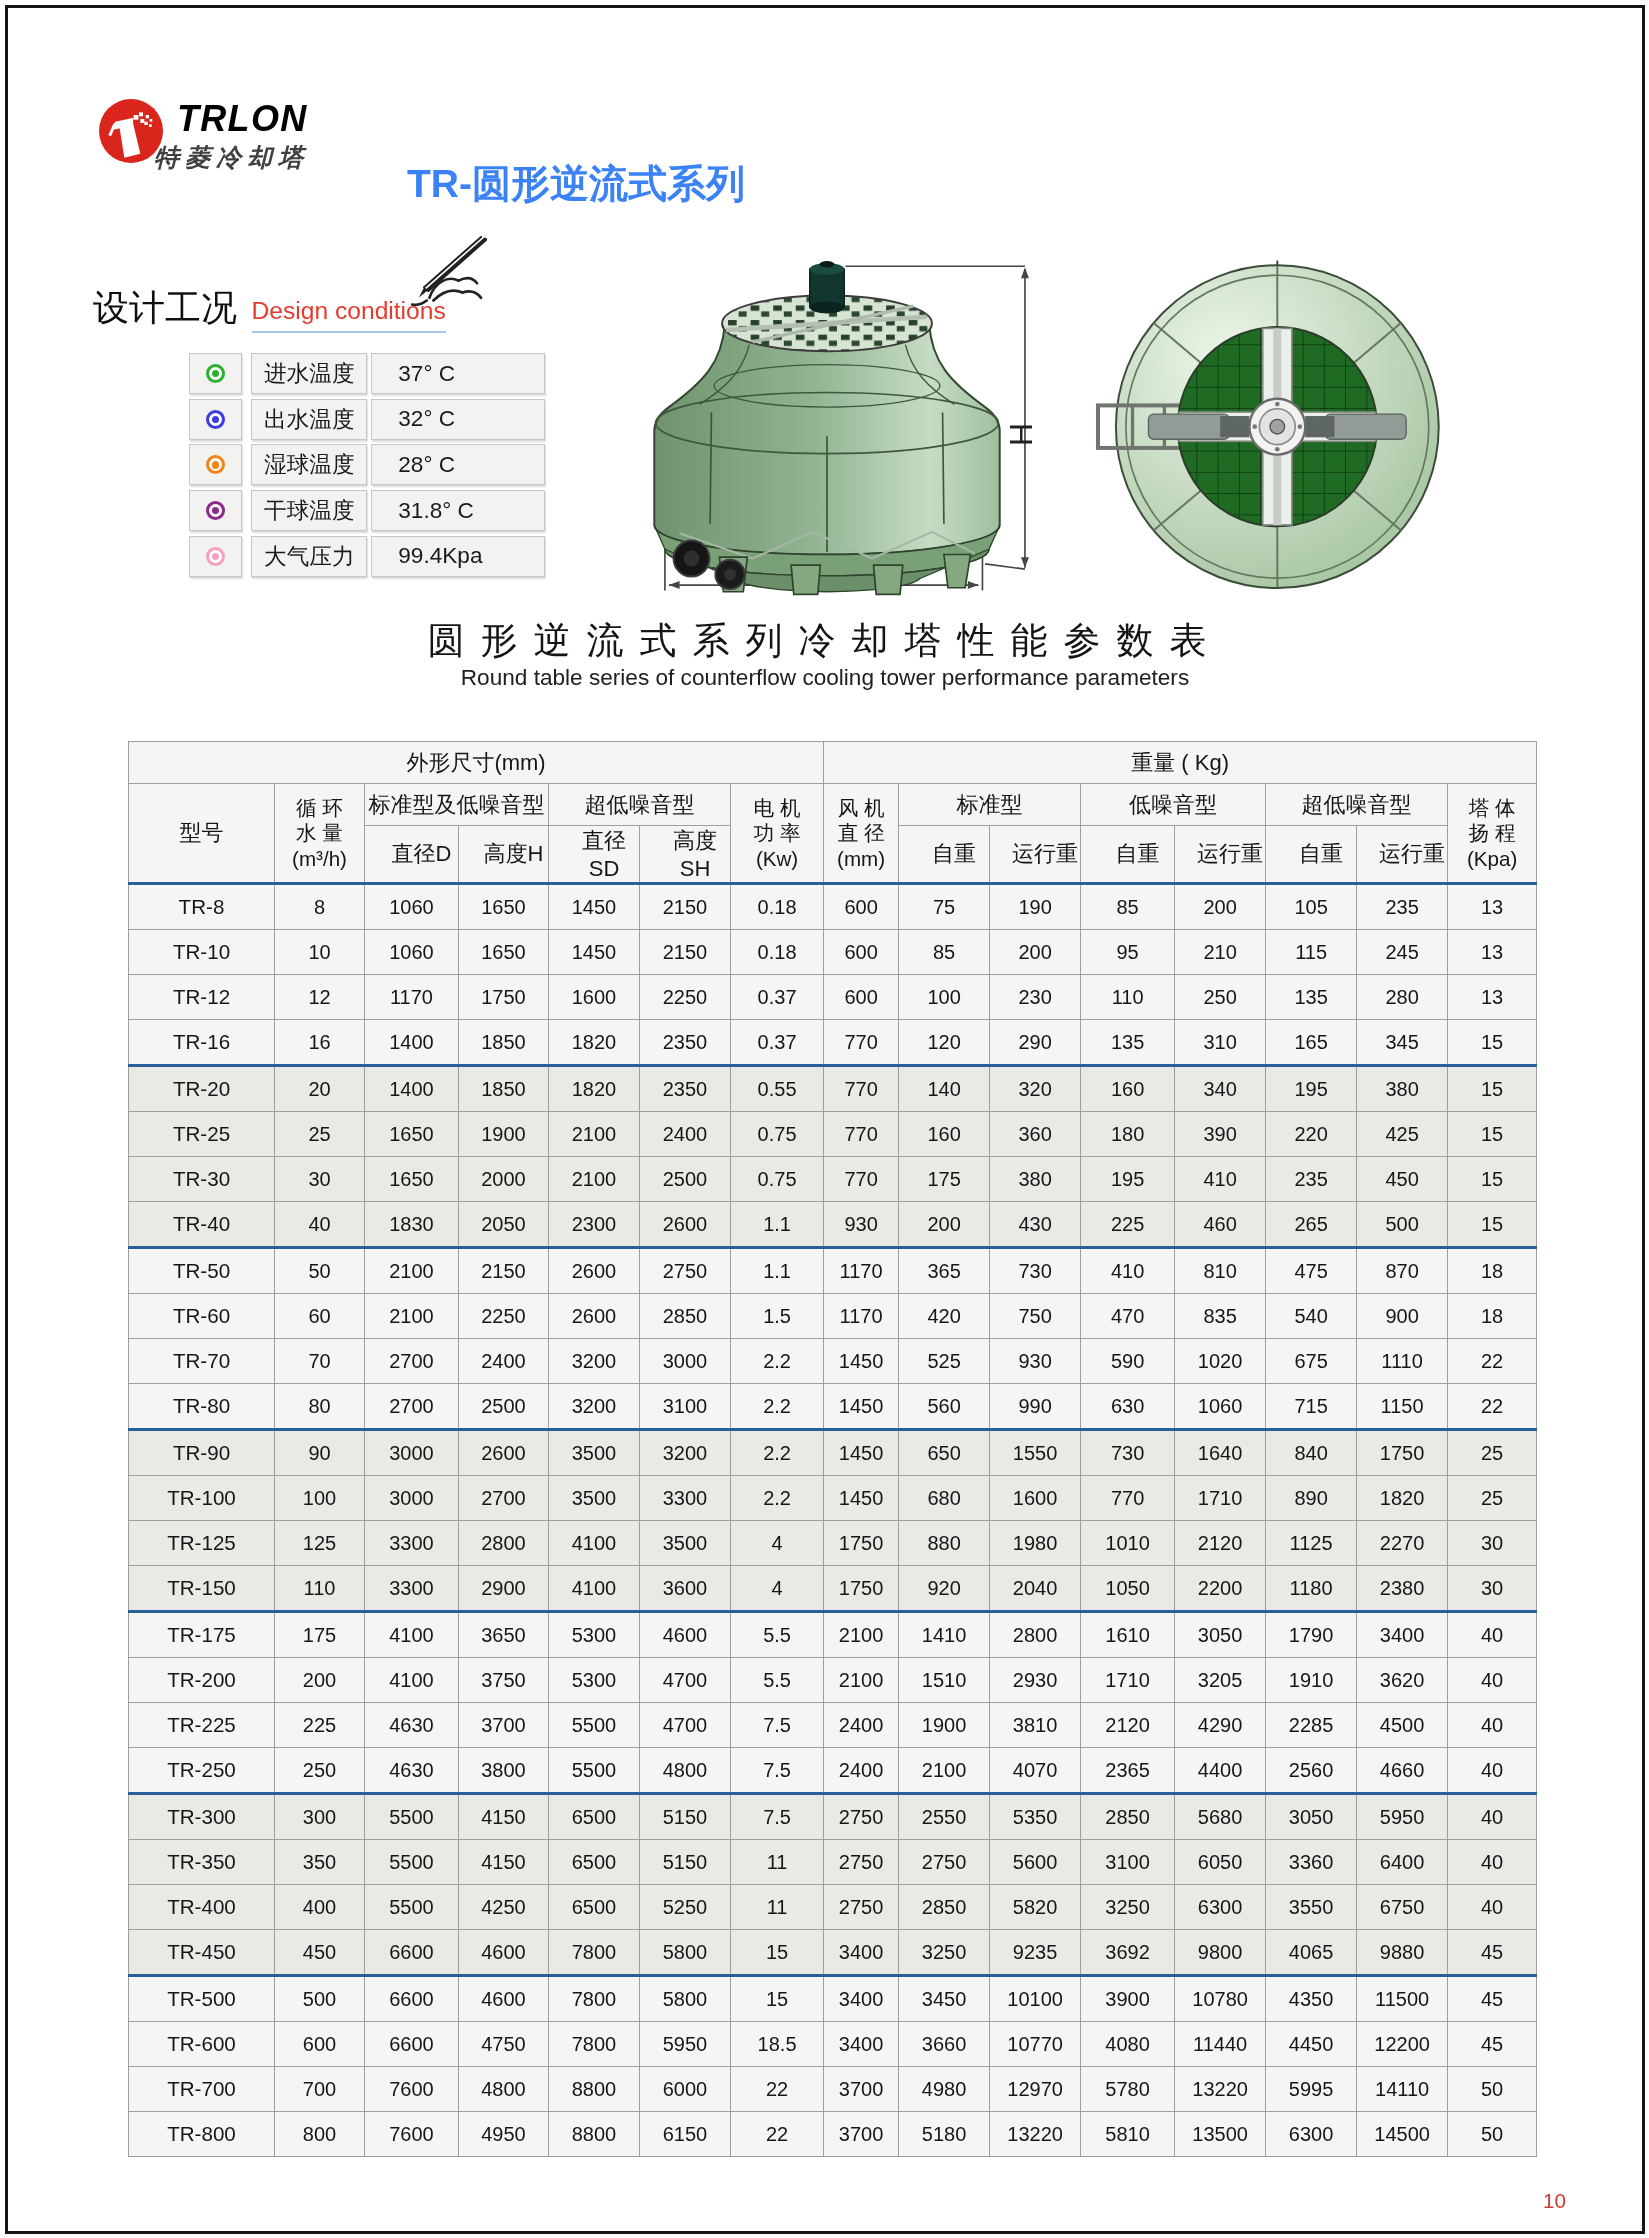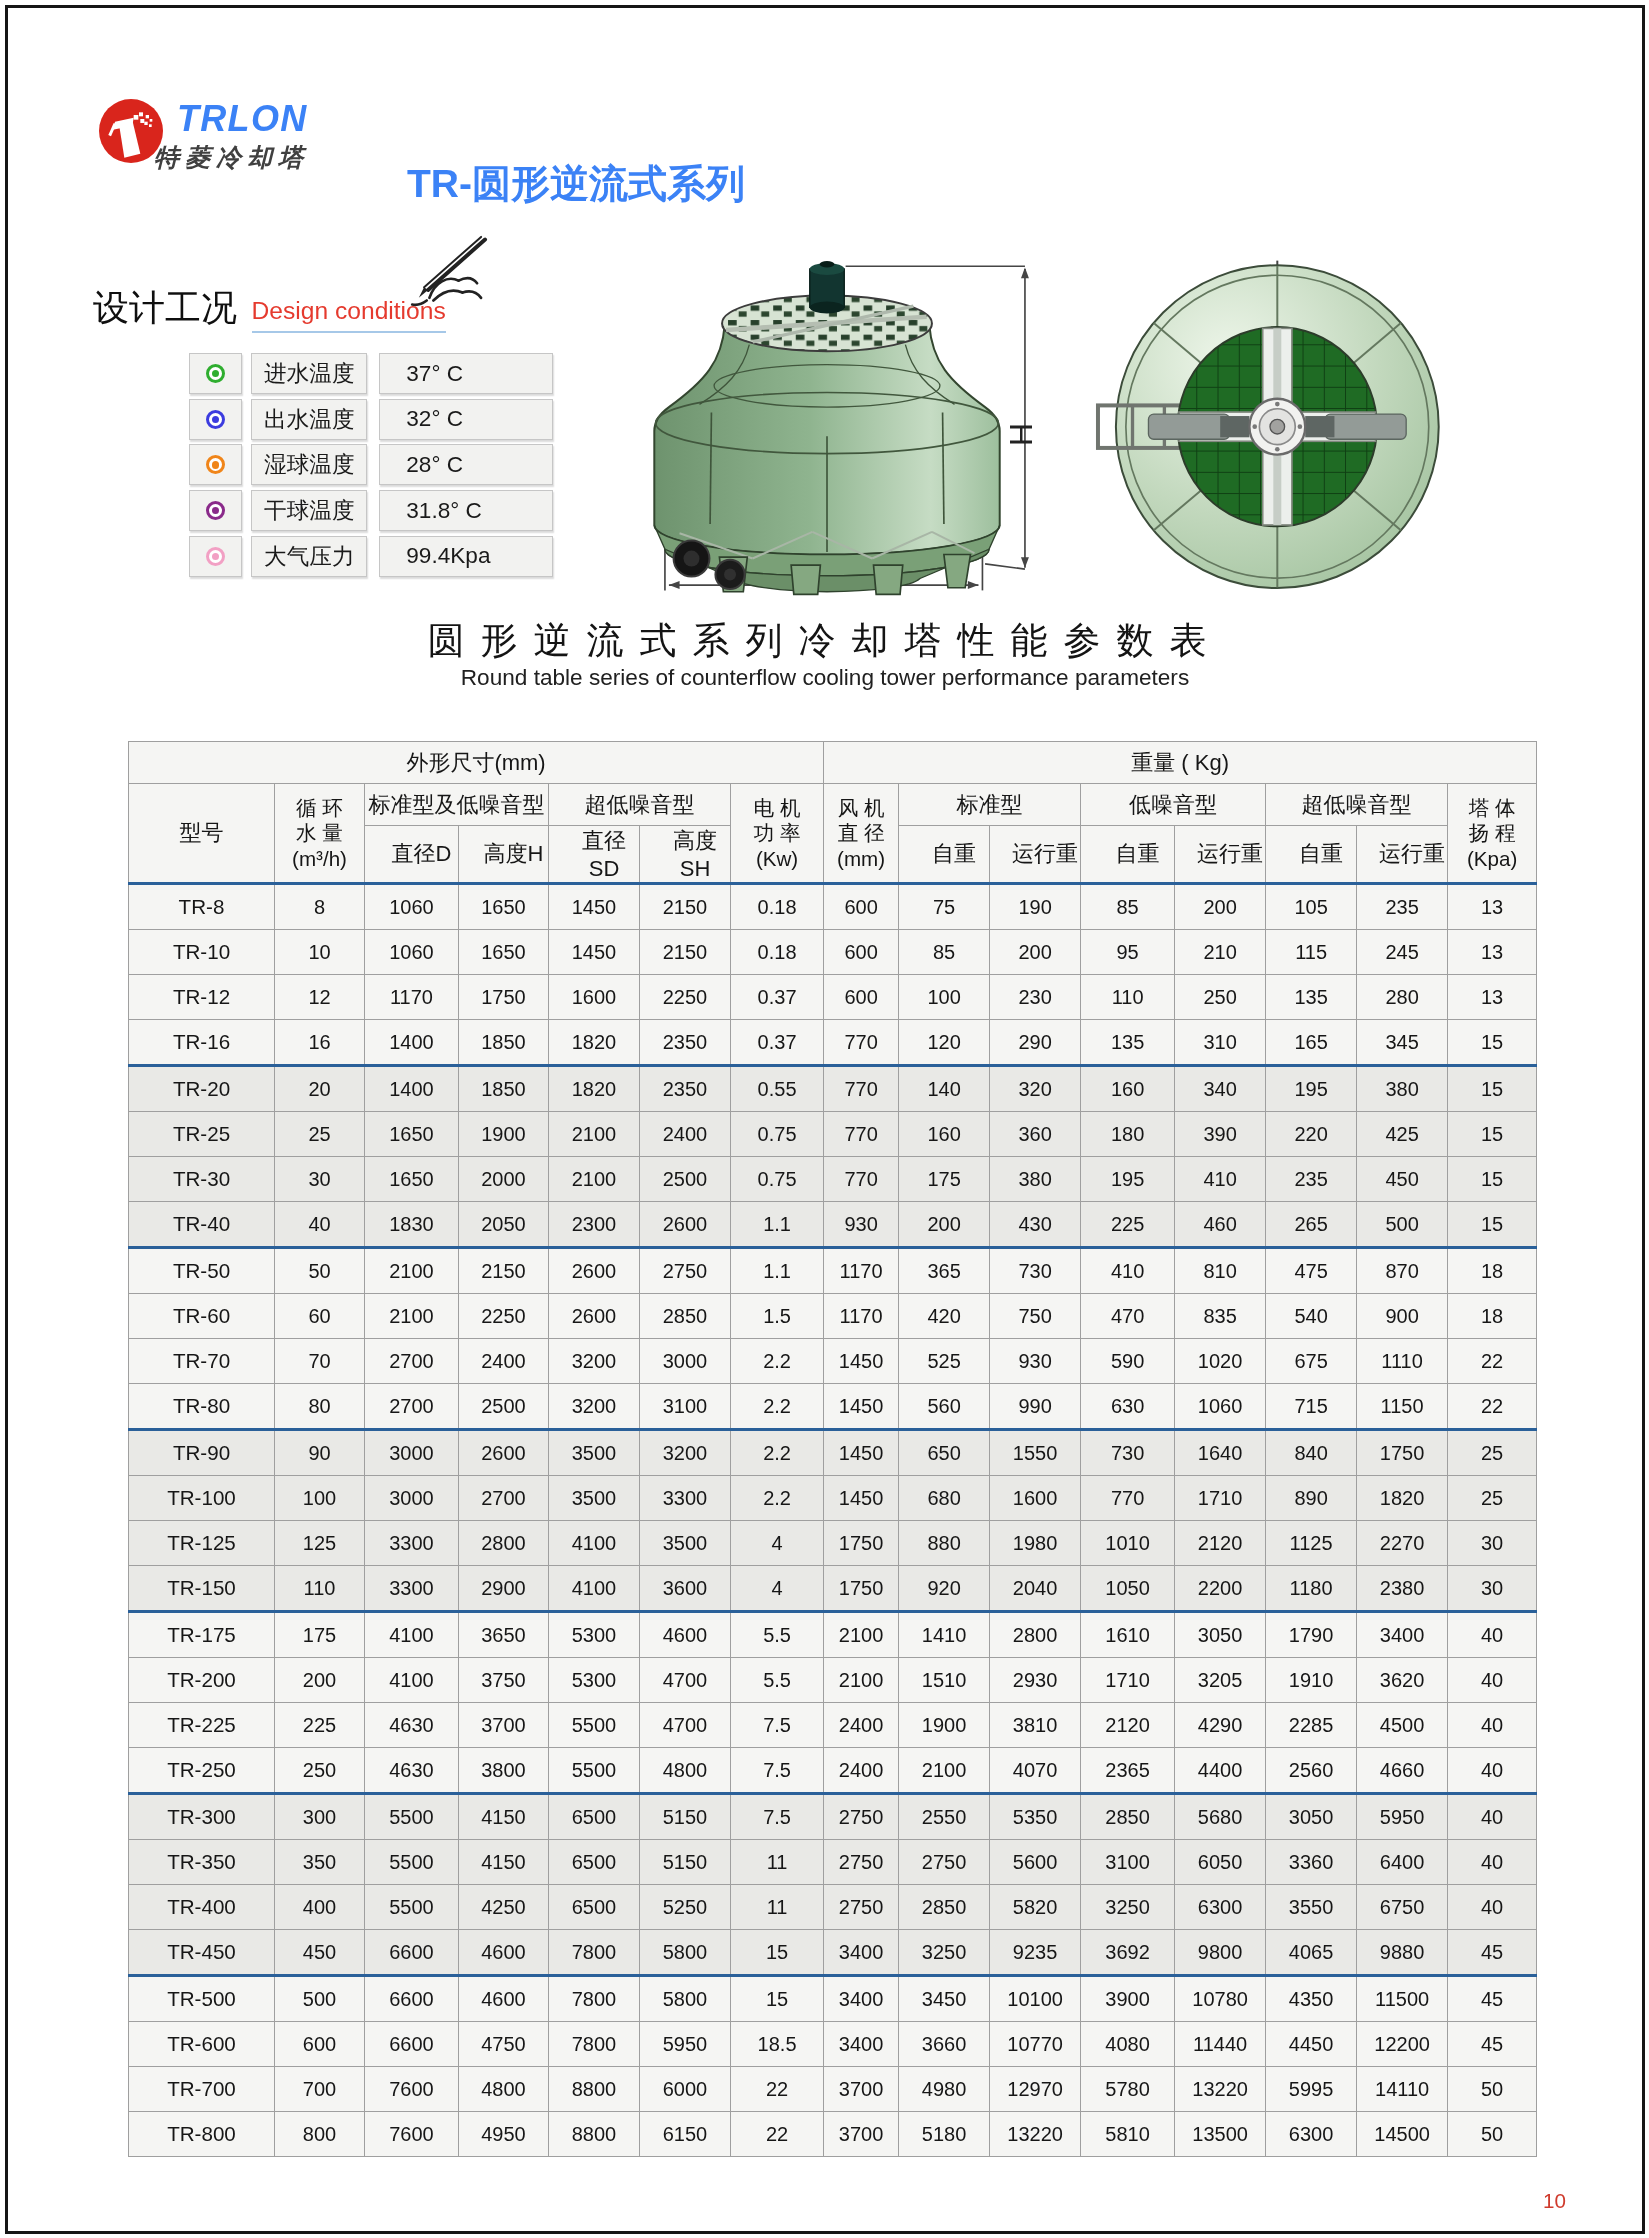--- a/index.html
+++ b/index.html
@@ -3,37 +3,37 @@
 <meta charset="utf-8">
 <style>
   html,body{margin:0;padding:0;background:#ffffff;}
   .page{position:relative;width:1650px;height:2239px;background:#fff;overflow:hidden;
         font-family:"Liberation Sans","DejaVu Sans",sans-serif;color:#1a1a1a;}
   .frame{position:absolute;inset:5.3px;border:3.3px solid #161616;}
 
   
   .logo{position:absolute;left:97px;top:97px;}
   .brand-en{position:absolute;left:177px;top:98px;font-size:36px;font-weight:700;font-style:italic;
-            color:#3b82f6;letter-spacing:1.3px;}
+            color:#000000;letter-spacing:1.3px;}
   .brand-cn{position:absolute;left:154px;top:141px;font-size:25px;font-weight:700;font-style:italic;
             color:#404040;letter-spacing:6px;}
   .series-title{position:absolute;left:407px;top:157px;font-size:39px;font-weight:700;color:#3b82f6;}
 
   
   .dc-head{position:absolute;left:93px;top:284px;display:flex;align-items:flex-end;}
   .dc-zh{font-size:36px;color:#0f0f0f;}
   .dc-en{font-size:24.6px;color:#e53a2e;margin-left:14.6px;padding-bottom:6px;border-bottom:2px solid #a6c8e8;}
   .pen{position:absolute;left:387px;top:234px;}
 
   .dc-list{position:absolute;left:189px;top:353px;}
   .cond-row{display:flex;height:41px;margin-bottom:4.7px;}
   .cond-cell{background:#f2f2f0;border:1.3px solid #c6c6c6;box-sizing:border-box;
              box-shadow:1.3px 2px 1.3px rgba(0,0,0,0.14);display:flex;align-items:center;justify-content:center;}
   .cond-icon{width:53px;margin-right:9.3px;}
-  .cond-label{width:116px;margin-right:12px;font-size:22.6px;}
+  .cond-label{width:116px;margin-right:4px;font-size:22.6px;}
   .cond-value{width:174px;justify-content:flex-start;padding-left:26px;font-size:22.6px;}
   .bullseye{width:19px;height:19px;border-radius:50%;border:3.3px solid #000;background:#fff;
             display:flex;align-items:center;justify-content:center;box-sizing:border-box;}
   .bullseye i{display:block;width:7.3px;height:7.3px;border-radius:50%;}
 
   
   .tower-3d{position:absolute;left:613px;top:245px;}
   .tower-top{position:absolute;left:1090px;top:259px;}
 
   

